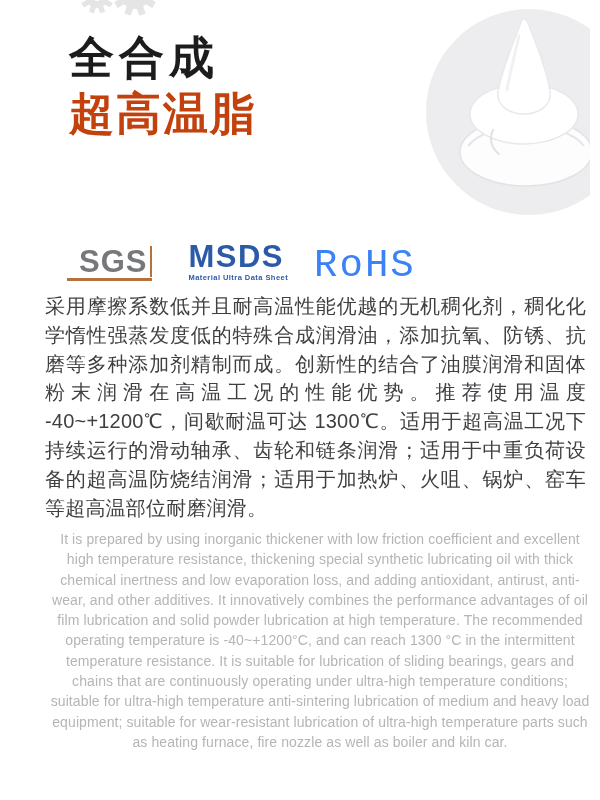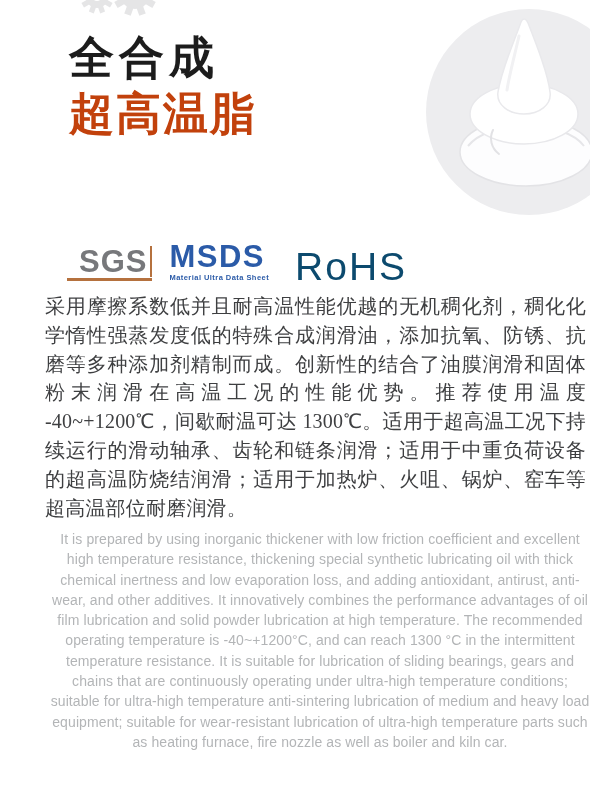--- a/index.html
+++ b/index.html
@@ -24,32 +24,32 @@
     font-style:italic; font-size:17px; line-height:30px;
     letter-spacing:1.6px; color:#a8a8a8; white-space:nowrap;
   }
 
   .certs { position:absolute; left:57px; top:240px; height:46px; display:flex; align-items:center; }
   .sgs { border-bottom:3px solid #b5713e; padding:0 0 1px 12px; }
   .sgs-text {
     display:inline-block; font-size:31px; font-weight:bold; letter-spacing:1px;
     color:#77787b; border-right:2px solid #b5713e; padding-right:3px; line-height:31px;
   }
-  .msds { margin-left:17px; padding-bottom:1px; }
+  .msds { margin-left:36px; padding-bottom:1px; }
   .msds-main { font-size:31px; font-weight:bold; color:#2b5ba8; letter-spacing:1.5px; line-height:27px; }
   .msds-tag { font-size:7.5px; font-weight:bold; color:#2b5ba8; letter-spacing:0.45px; margin-top:3px; white-space:nowrap; }
   .rohs {
-    margin-left:26px; font-family:Liberation Sans, sans-serif; font-size:39px;
-    color:#0c4a6e; letter-spacing:2px; line-height:35px;margin-top:6px;
+    margin-left:26px; font-family:Liberation Mono, monospace; font-size:39px;
+    color:#3b82f6; letter-spacing:2px; line-height:35px;margin-top:6px;
   }
 
   .desc-cn {
     position:absolute; left:35px; top:292px; width:541px;
     font-size:20px; line-height:28.8px; letter-spacing:0.2px;
-    color:#3e3f41; text-align:justify;font-family:Liberation Serif, serif;
+    color:#3e3f41; text-align:justify;
   }
   .desc-en {
     position:absolute; left:36px; top:529px; width:548px;
     font-size:14px; line-height:20.3px; letter-spacing:0.1px;
     color:#b3b5b7; text-align:center;
   }
 </style>
 </head>
 <body>
 

